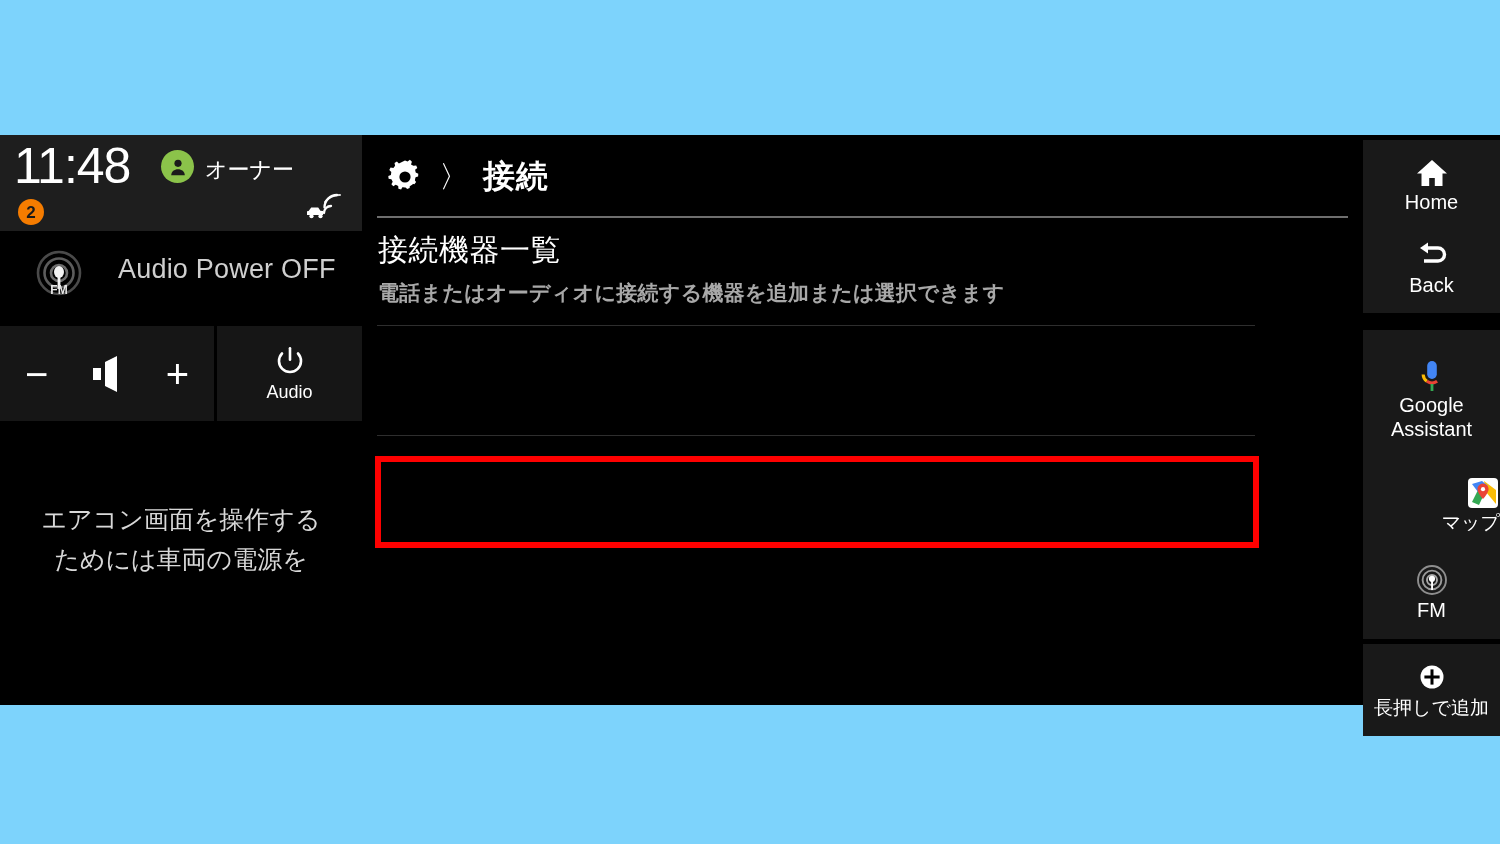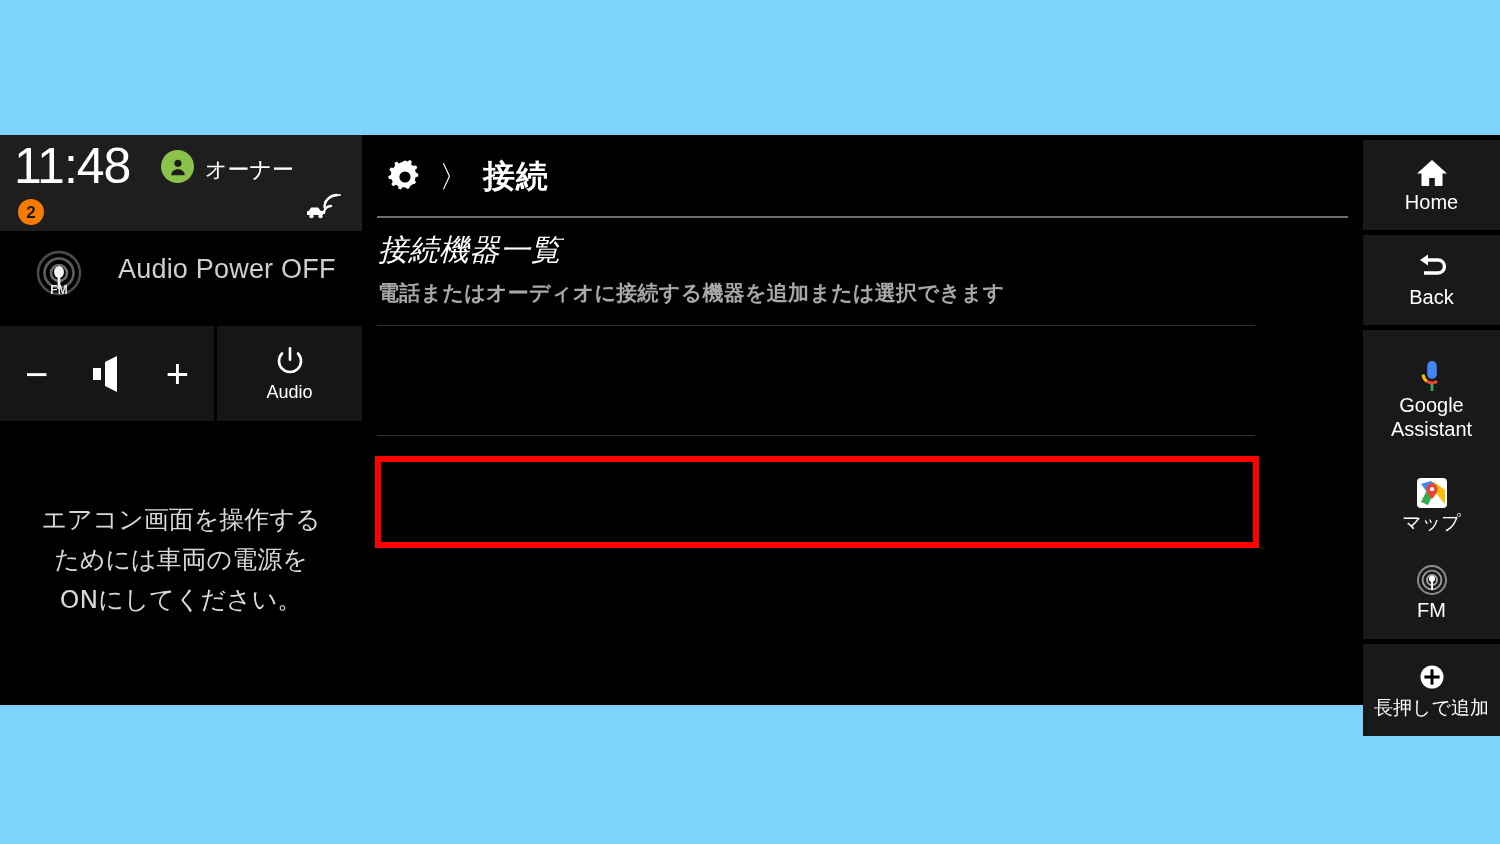--- a/index.html
+++ b/index.html
@@ -231,21 +231,20 @@
     width: 878px;
   }
   .section-title {
     position: absolute;
     left: 16px;
     top: 95px;
     font-size: 30px;
     color: #ffffff;
     font-family: "DejaVu Sans", sans-serif;
     letter-spacing: 0.5px;
-    font-style: italic;
   }
   .section-sub {
     position: absolute;
     left: 16px;
     top: 144px;
     font-size: 21px;
     color: #a8a8a8;
     font-family: "DejaVu Sans", sans-serif;
     letter-spacing: 0.3px;
     font-weight: bold;
@@ -375,21 +374,20 @@
               <rect x="16.7" y="3" width="2.6" height="14" rx="1.3" fill="#ffffff"></rect>
             </svg>
           </div>
           <div class="lbl">Audio</div>
         </div>
       </div>
 
       <div class="ac-message">
         <div>エアコン画面を操作する</div>
         <div>ためには車両の電源を</div>
-        <div>ONにしてください。</div>
       </div>
     </div>
 
     <div class="main">
       <div class="breadcrumb">
         <div class="gear-icon">
           <svg width="40" height="40" viewBox="0 0 40 40" aria-hidden="true">
             <g fill="#ffffff">
               <path d="M20 3.4l2.6 1.1 2.3-1.7 2 2-0.9 2.7 2.4 1.3 2.8-0.4 1.1 2.6-2.2 1.8 0.6 2.7 2.6 1.2-0.2 2.8-2.8 0.7-0.9 2.6 1.7 2.3-1.7 2.2-2.7-0.9-2.1 1.8 0.1 2.8-2.6 1.1-1.8-2.2-2.8 0.2-1.4 2.4-2.7-0.7-0.2-2.8-2.5-1.2-2.4 1.4-1.9-2 1.3-2.5-1.3-2.5-2.8-0.5-0.3-2.7 2.6-1.1 0.4-2.8-2-2 1.3-2.5 2.8 0.3 1.7-2.2-0.6-2.8 2.4-1.4 2 2z"></path>
             </g>
@@ -419,21 +417,21 @@
 
       <div class="side-btn" style="top:5px; height:90px;">
         <span class="side-ico">
           <svg width="34" height="34" viewBox="0 0 34 34" aria-hidden="true">
             <path d="M17 4 L32 17.5 H27.5 V30 H19.8 V22 H14.2 V30 H6.5 V17.5 H2 Z" fill="#ffffff"></path>
           </svg>
         </span>
         <span class="s-label">Home</span>
       </div>
 
-      <div class="side-btn" style="top:100px; height:90px;">
+      <div class="side-btn" style="top:88px; height:90px;">
         <span class="side-ico">
           <svg width="34" height="34" viewBox="0 0 34 34" aria-hidden="true">
             <path d="M11 9 H23 a6.5 6.5 0 0 1 0 13 H9" stroke="#ffffff" stroke-width="3.4" fill="none" stroke-linecap="butt"></path>
             <path d="M13 3.5 L13 14.5 L5 9 Z" fill="#ffffff"></path>
           </svg>
         </span>
         <span class="s-label">Back</span>
       </div>
 
       <div class="side-btn" style="top:195px; height:139px;">
@@ -442,21 +440,21 @@
             <rect x="12.2" y="2" width="9.6" height="18" rx="4.8" fill="#4285f4"></rect>
             <path d="M6.6 15.5 a10.4 10.4 0 0 0 4.4 8.1 l1.8-2.6 A7.3 7.3 0 0 1 9.7 15.5 Z" fill="#fbbc05"></path>
             <path d="M11 23.6 a10.4 10.4 0 0 0 12 0 l-1.8-2.6 a7.3 7.3 0 0 1 -8.4 0 Z" fill="#ea4335"></path>
             <rect x="15.6" y="25" width="2.8" height="7" fill="#34a853"></rect>
           </svg>
         </span>
         <span class="s-label">Google</span>
         <span class="s-label">Assistant</span>
       </div>
 
-      <div class="side-btn" style="top:315px; height:109px;">
+      <div class="side-btn" style="top:315px; height:109px;align-items:flex-end;">
         <span class="side-ico">
           <svg width="34" height="34" viewBox="0 0 34 34" aria-hidden="true">
             <rect x="2" y="2" width="30" height="30" rx="4" fill="#ffffff"></rect>
             <path d="M6 26 L14 10 L20 14 L13 29 Z" fill="#34a853"></path>
             <path d="M18 5 L30 14 L30 28 L20 16 Z" fill="#fbbc05"></path>
             <path d="M6 8 L16 5 L22 10 L12 16 Z" fill="#4285f4"></path>
             <path d="M17 7.5 a5.6 5.6 0 0 1 5.6 5.6 c0 4.2-5.6 10-5.6 10 s-5.6-5.8-5.6-10 A5.6 5.6 0 0 1 17 7.5 Z" fill="#ea4335"></path>
             <circle cx="17" cy="13.2" r="2.1" fill="#ffffff"></circle>
           </svg>
         </span>

